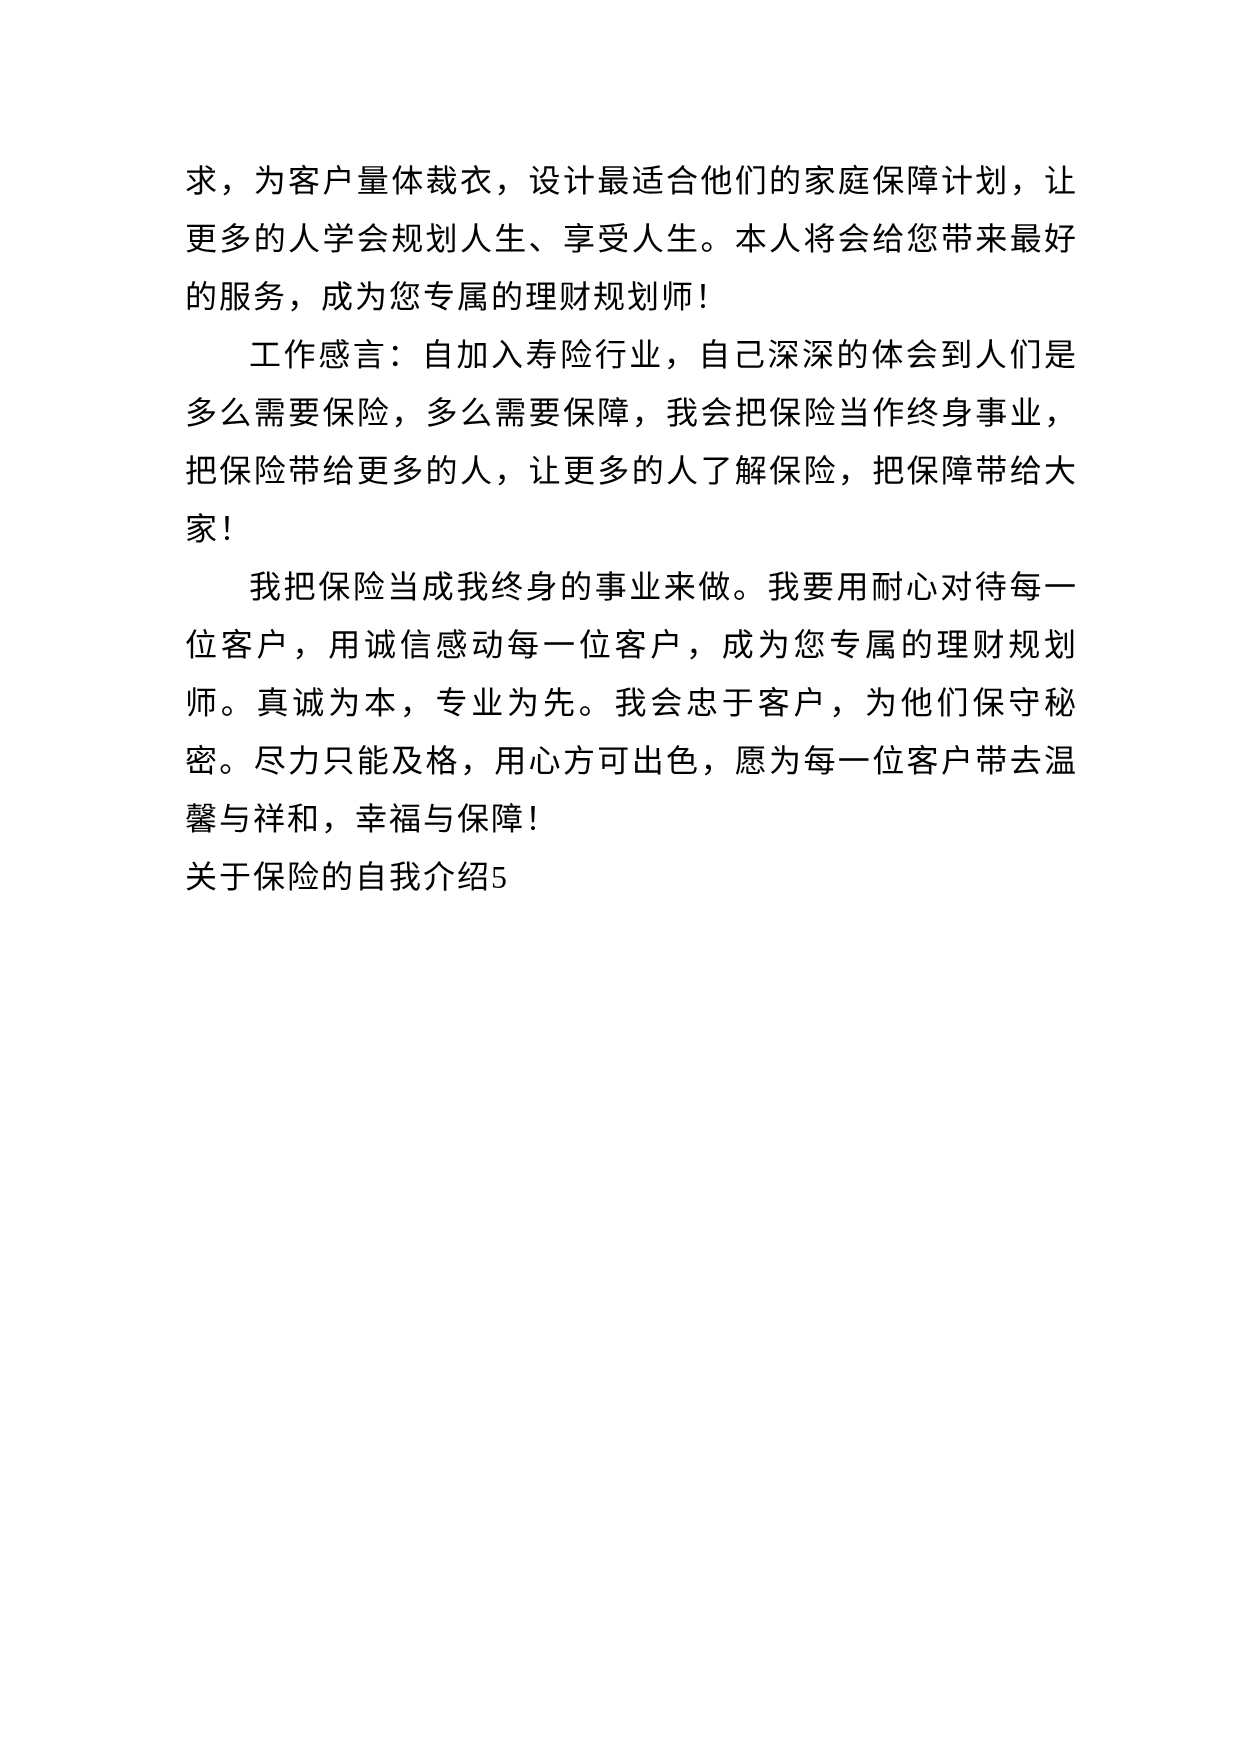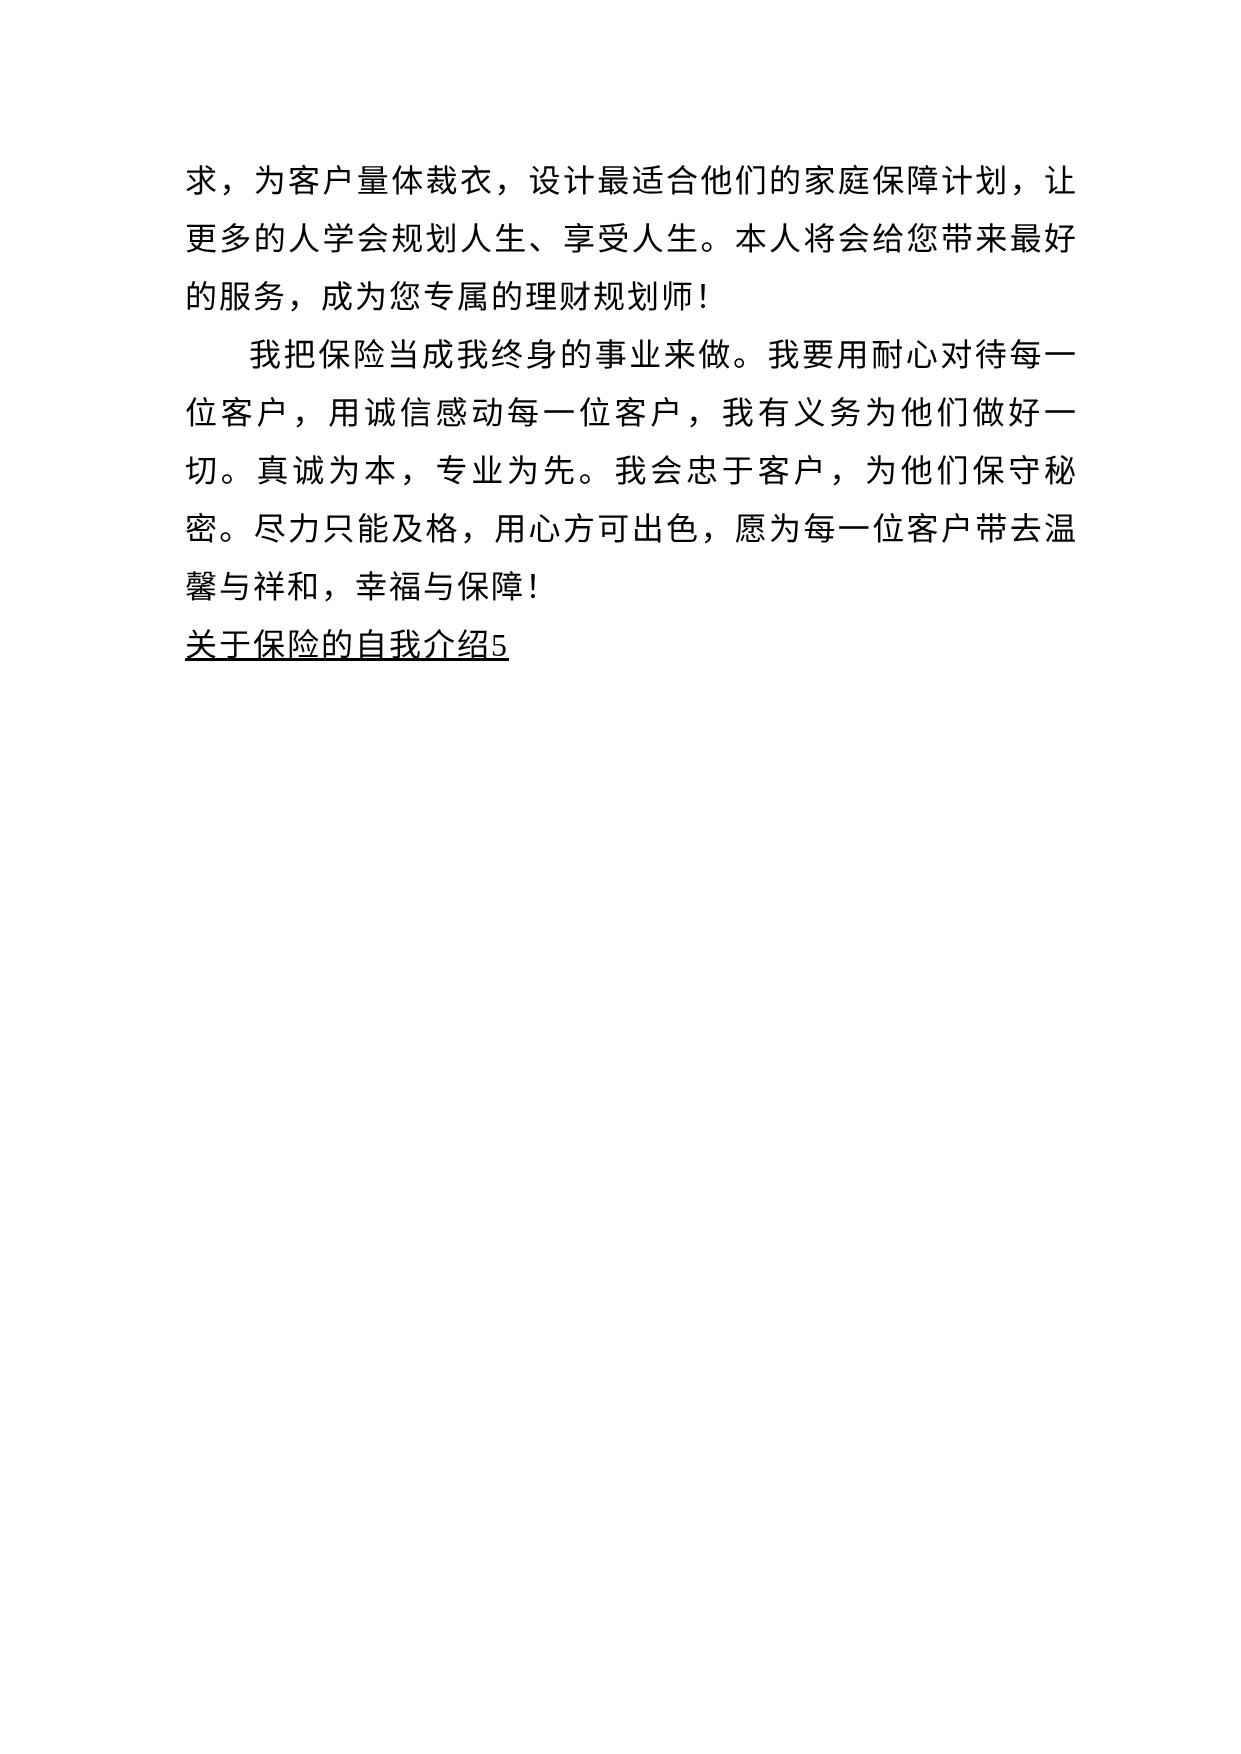--- a/index.html
+++ b/index.html
@@ -34,25 +34,25 @@
     text-align: justify;
     text-justify: inter-ideograph;
     word-break: break-all;
   }
   .doc-text p.indent {
     text-indent: 2em;
   }
   .doc-text p.heading {
     text-indent: 0;
     text-align: left;
-    text-decoration: underline;
   }
 </style>
 </head>
 <body>
 
 <div class="page">
   <div class="doc-text">
     <p>求，为客户量体裁衣，设计最适合他们的家庭保障计划，让更多的人学会规划人生、享受人生。本人将会给您带来最好的服务，成为您专属的理财规划师！</p>
-    <p class="indent">我把保险当成我终身的事业来做。我要用耐心对待每一位客户，用诚信感动每一位客户，我有义务为他们做好一切。真诚为本，专业为先。我会忠于客户，为他们保守秘密。尽力只能及格，用心方可出色，愿为每一位客户带去温馨与祥和，幸福与保障！</p>
+    <p class="indent">工作感言：自加入寿险行业，自己深深的体会到人们是多么需要保险，多么需要保障，我会把保险当作终身事业，把保险带给更多的人，让更多的人了解保险，把保障带给大家！</p>
+    <p class="indent">我把保险当成我终身的事业来做。我要用耐心对待每一位客户，用诚信感动每一位客户，成为您专属的理财规划师。真诚为本，专业为先。我会忠于客户，为他们保守秘密。尽力只能及格，用心方可出色，愿为每一位客户带去温馨与祥和，幸福与保障！</p>
     <p class="heading">关于保险的自我介绍5</p>
   </div>
 </div>
 
 </body></html>

